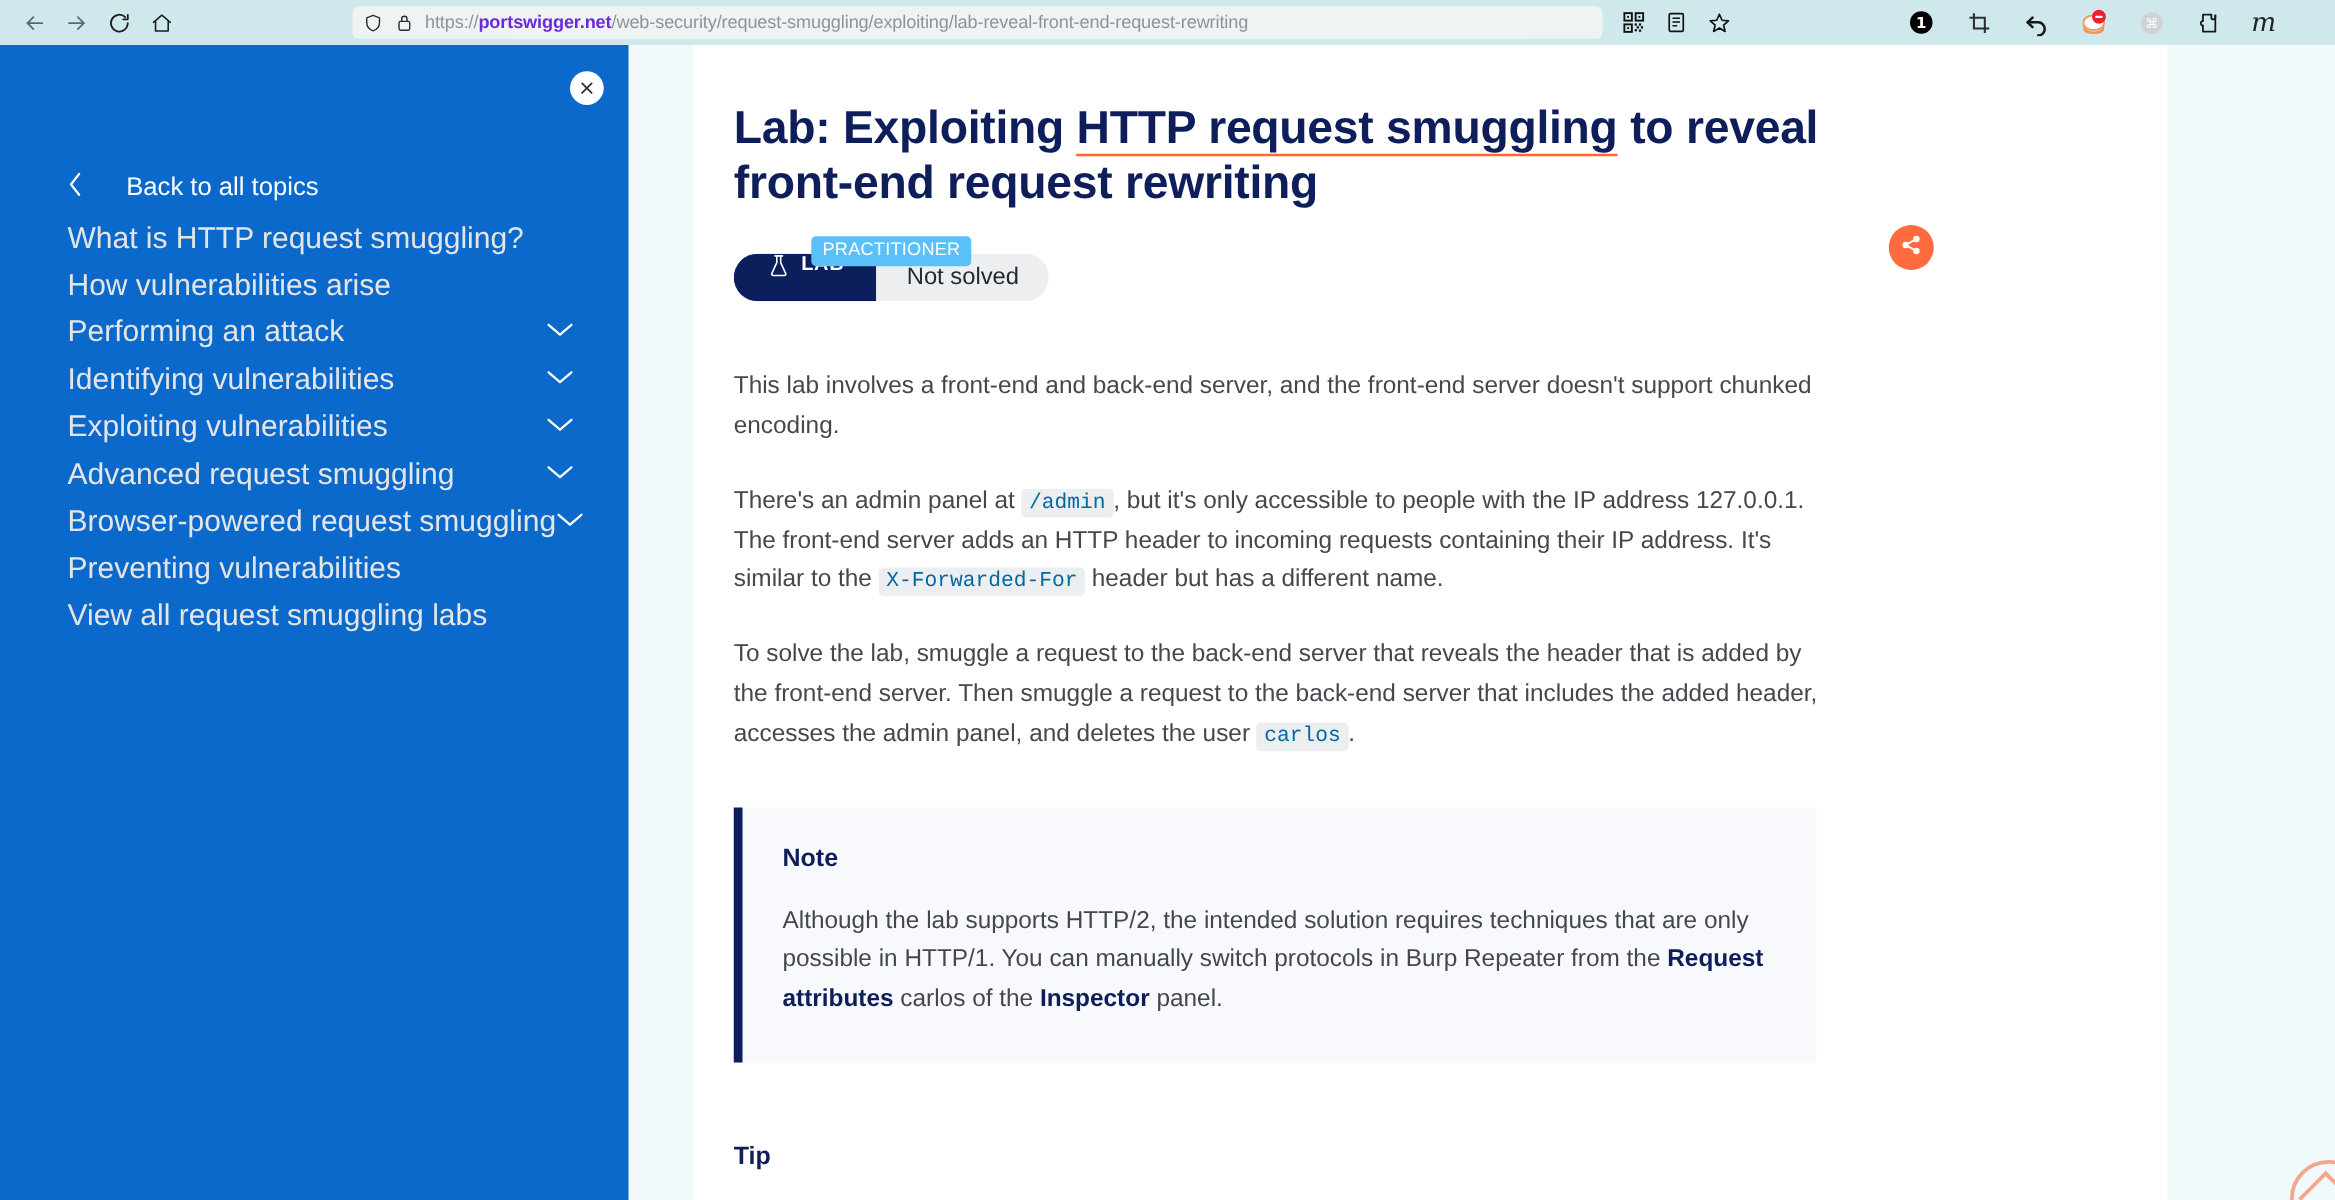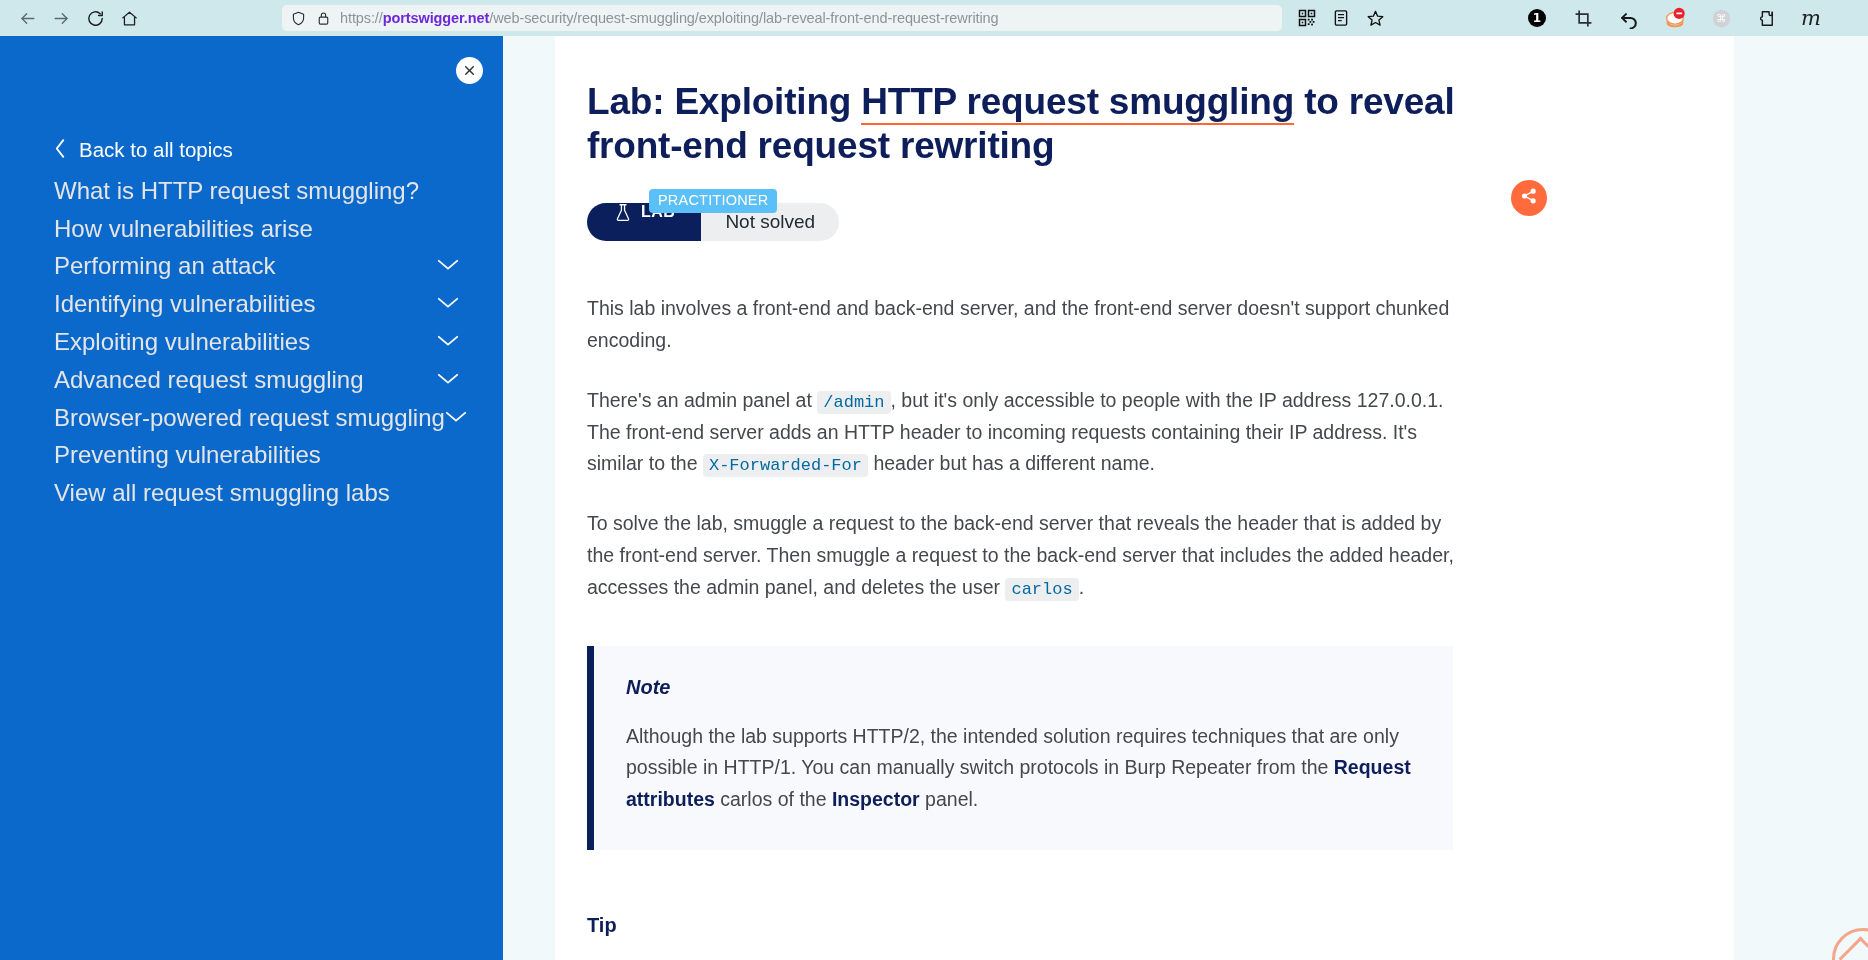--- a/index.html
+++ b/index.html
@@ -98,21 +98,21 @@
     top: 21px; right: 20px;
     width: 27px; height: 27px;
     border-radius: 50%;
     background: #ffffff;
     display: flex; align-items: center; justify-content: center;
     cursor: pointer;
   }
   #back-to-topics {
     display: flex;
     align-items: center;
-    gap: 12px;
+    gap: 34px;
     padding: 0 0 0 54px;
     height: 36px;
     cursor: pointer;
     margin-bottom: 4px;
   }
   #back-to-topics .label {
     color: #ffffff;
     font-size: 20.5px;
   }
   .nav-item {
@@ -240,21 +240,20 @@
     max-width: 866px;
     background: #f7f9fc;
     border-left: 7px solid #0a1f5c;
     padding: 30px 38px 34px 32px;
   }
   #note-title {
     font-size: 20px;
     font-weight: bold;
     color: #0e1e5b;
     margin: 0 0 22px 0;
-    font-style: italic;
   }
   #note-body {
     font-size: 19.5px;
     line-height: 1.63;
     color: #44484d;
     margin: 0;
   }
   #note-body b { color: #0e1e5b; }
 
   #tip-title {

